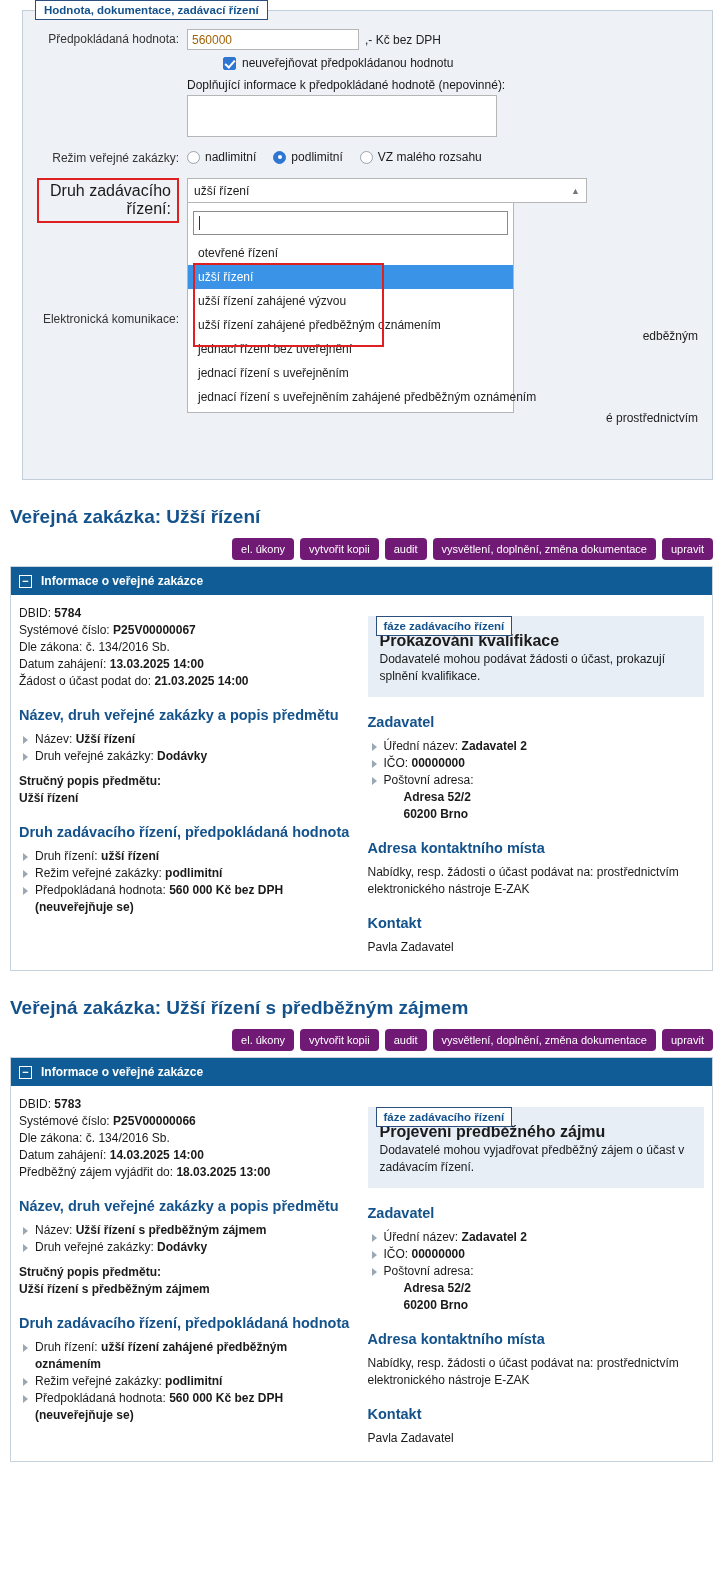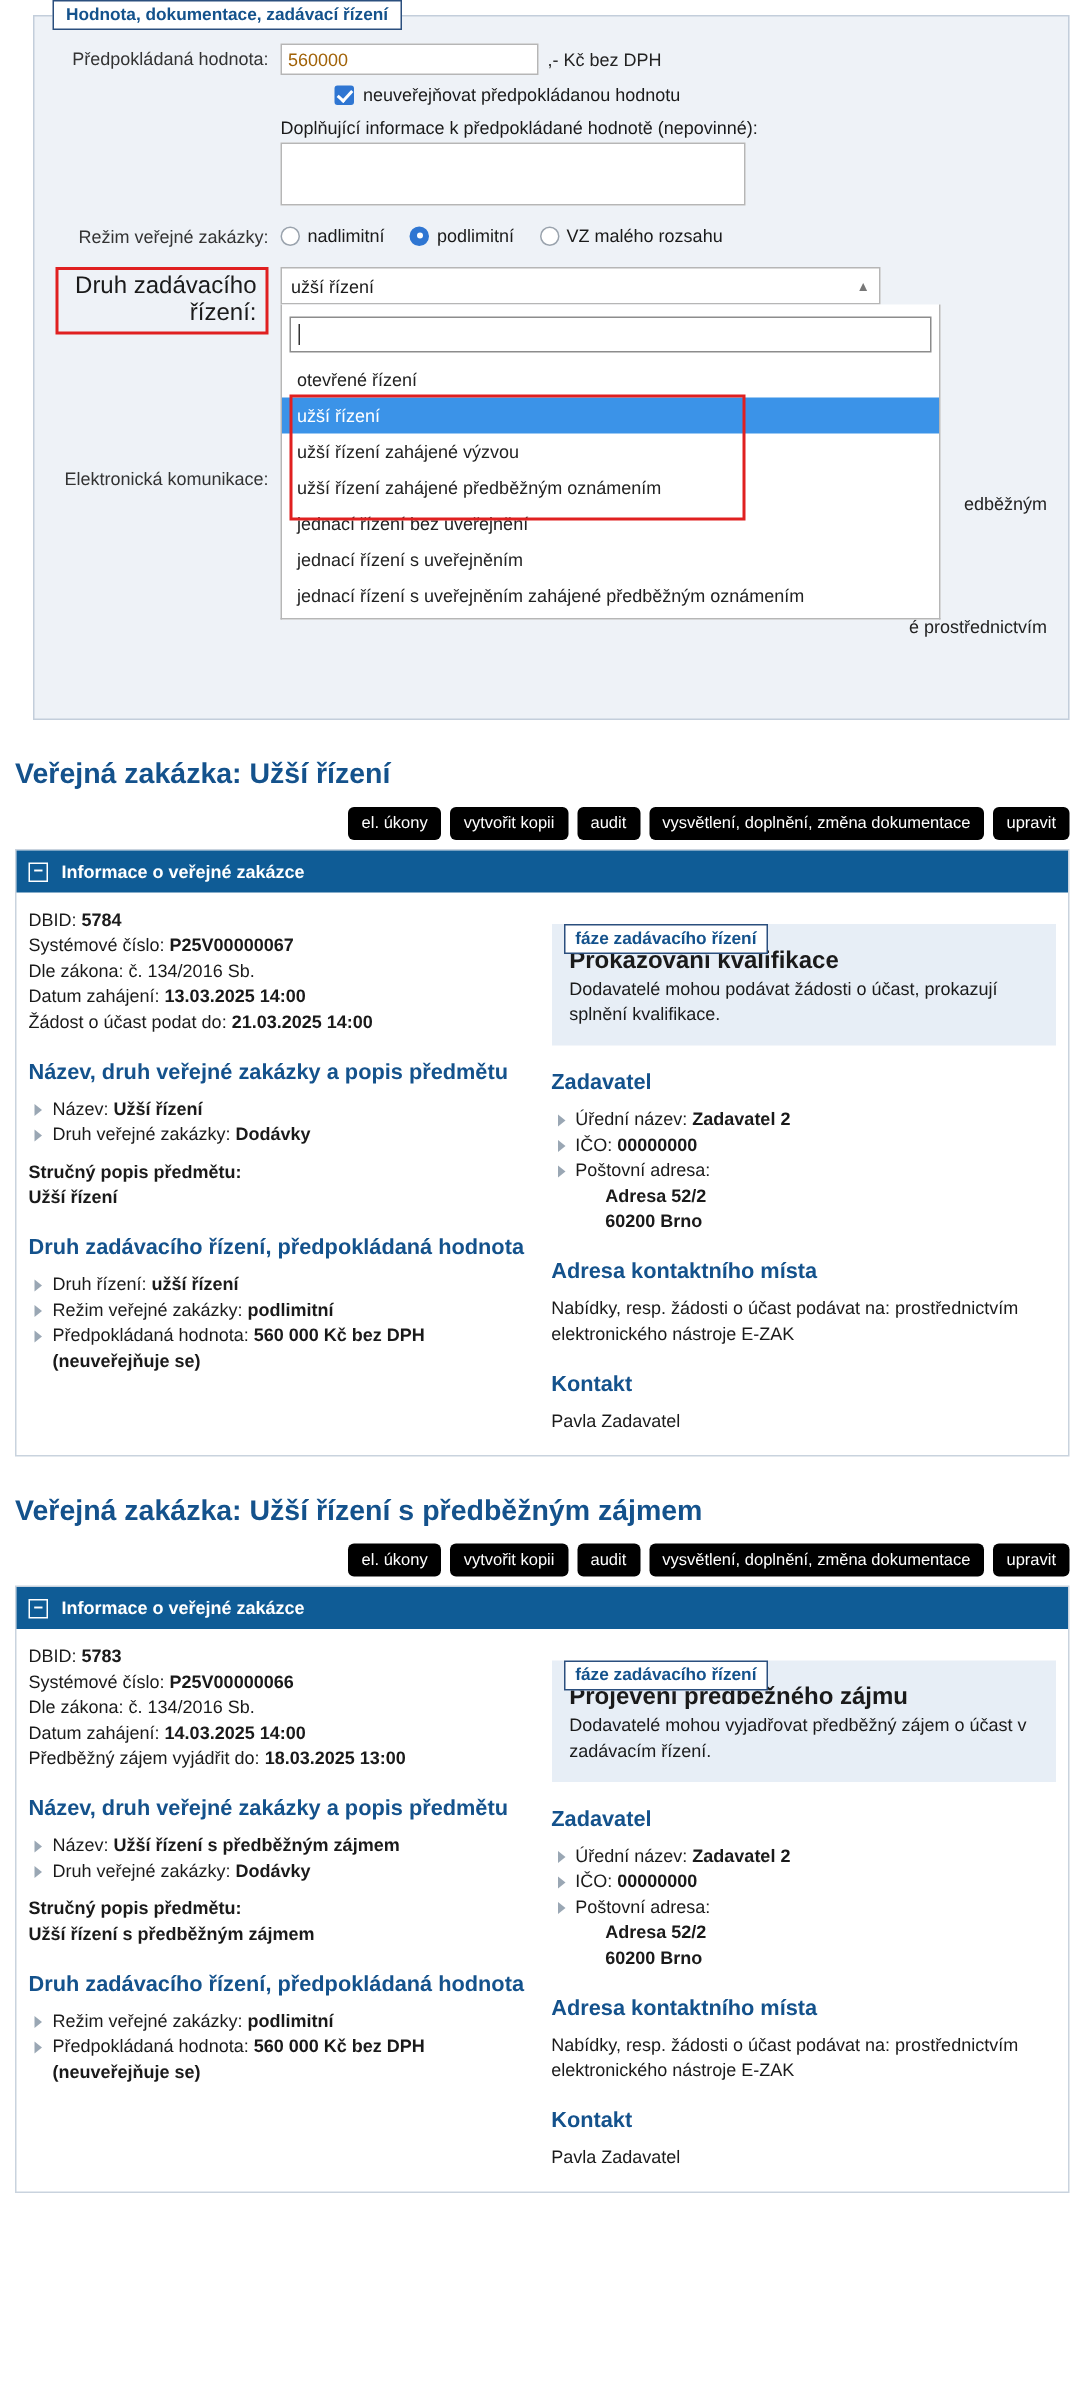--- a/index.html
+++ b/index.html
@@ -115,21 +115,21 @@
     height: 25px;
     border: 1px solid #b6b6b6;
     background: #fff;
     display: flex; align-items: center;
     padding: 0 6px;
     font-size: 12px;
   }
   .combo-head .caret { margin-left: auto; color: #777; font-size: 9px; }
   .combo-pop {
     position: absolute;
-    top: 25px; left: 0; width: 440px;
+    top: 25px; left: 0; width: 327px;
     background: #fff;
     border: 1px solid #b6b6b6;
     border-top: none;
     z-index: 5;
     padding-bottom: 3px;
   }
   .combo-search {
     margin: 8px 5px 6px 5px;
     height: 24px;
     border: 1px solid #8c8c8c;
@@ -166,21 +166,21 @@
     font-weight: bold;
     color: #14528c;
     margin: 26px 0 10px 10px;
   }
   .btnbar {
     display: flex; justify-content: flex-end;
     gap: 6px; margin: 0 10px 6px 10px;
     flex-wrap: nowrap;
   }
   .btn {
-    background: #000000;
+    background: #701a75;
     color: #fff;
     font-size: 11px;
     border-radius: 4px;
     padding: 5px 9px;
     white-space: nowrap;
     border: none;
     font-family: "Liberation Sans", sans-serif;
   }
   .card {
     margin: 0 10px 0 10px;
@@ -425,20 +425,21 @@
         <li><span>Název:</span> <b>Užší řízení s předběžným zájmem</b></li>
         <li><span>Druh veřejné zakázky:</span> <b>Dodávky</b></li>
       </ul>
       <div class="plain">
         <div>Stručný popis předmětu:</div>
         <div>Užší řízení s předběžným zájmem</div>
       </div>
 
       <div class="h3">Druh zadávacího řízení, předpokládaná hodnota</div>
       <ul class="bullets">
+        <li><span>Druh řízení:</span> <b>užší řízení zahájené předběžným oznámením</b></li>
         <li><span>Režim veřejné zakázky:</span> <b>podlimitní</b></li>
         <li><span>Předpokládaná hodnota:</span> <b>560 000 Kč bez DPH (neuveřejňuje se)</b></li>
       </ul>
     </div>
 
     <div class="col-r">
       <div class="phase-wrap">
         <div class="phase-tab">fáze zadávacího řízení</div>
         <div class="phase-box">
           <div class="phase-title">Projevení předběžného zájmu</div>

